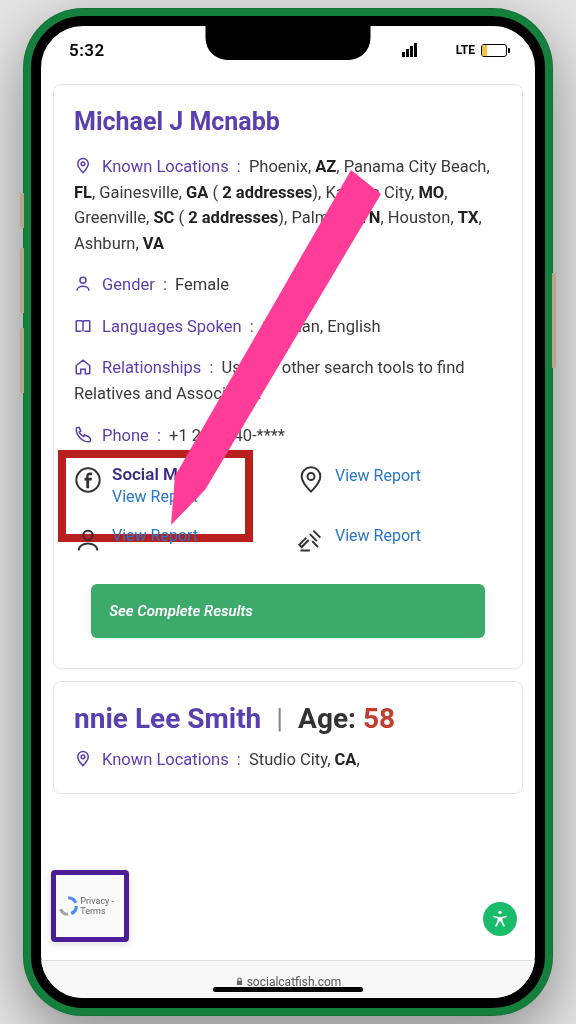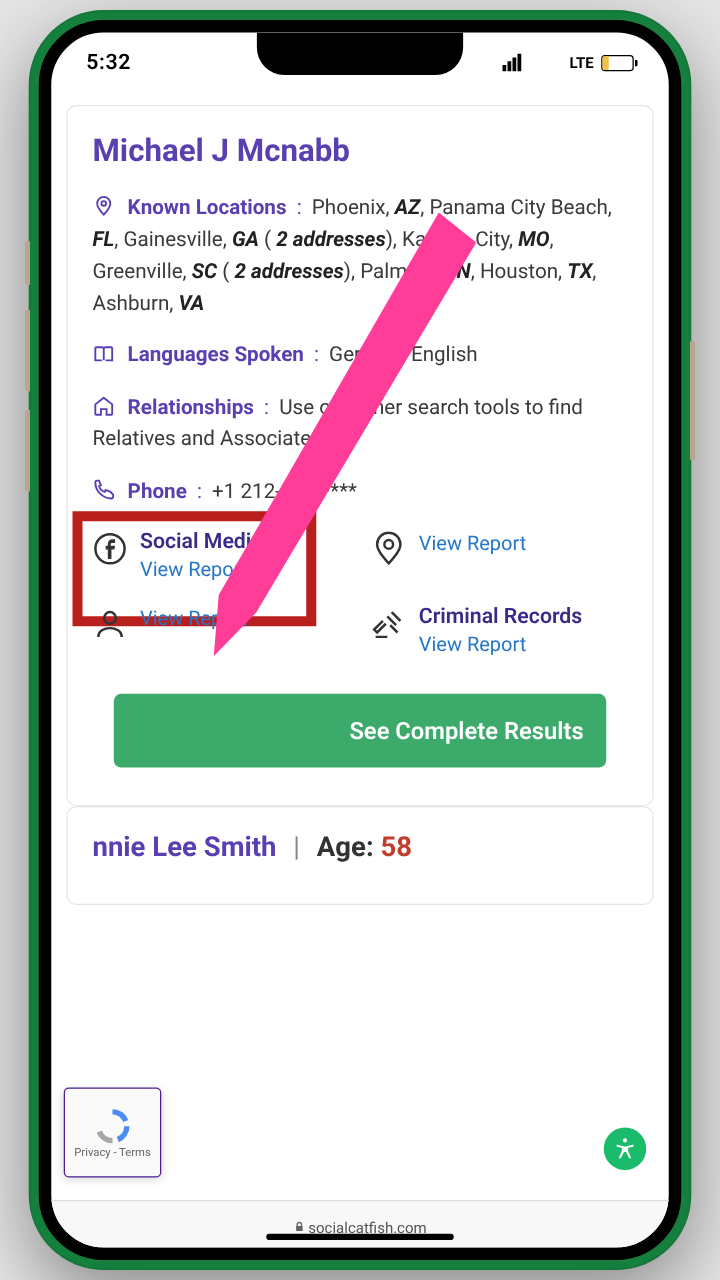--- a/index.html
+++ b/index.html
@@ -95,45 +95,45 @@
     position: absolute;
     top: 48px; left: 0; right: 0; bottom: 38px;
     padding: 10px 12px 0 12px;
     overflow: hidden;
   }
   .card {
     background: #fff;
     border: 1px solid #e5e5e5;
     border-radius: 8px;
     padding: 22px 20px 24px 20px;
-    margin-bottom: 0;
+    margin-bottom: 12px;
   }
   .person-name {
     color: #5a3fb0;
     font-size: 25px;
     font-weight: 700;
     margin-bottom: 18px;
   }
   .info-line {
     font-size: 16.5px;
     line-height: 1.55;
     color: #3a3a3a;
     margin-bottom: 16px;
   }
-  .info-line .lbl { color: #5a3fb0; font-weight: 700; }
+  .info-line .lbl { color: #5a3fb0; font-weight: 400; }
   .info-line .sep { color: #5a3fb0; padding: 0 4px; }
   .icon-inline {
     display: inline-flex;
     width: 20px;
     height: 18px;
     vertical-align: -3px;
     margin-right: 4px;
     color: #5a3fb0;
   }
-  .info-line b { font-weight: 700; color: #222; font-style: italic; }
+  .info-line b { font-weight: 700; color: #222; }
 
   .tile-grid {
     display: grid;
     grid-template-columns: 1fr 1fr;
     gap: 18px 18px;
     margin-top: 4px;
   }
   .tile {
     display: flex;
     gap: 10px;
@@ -164,35 +164,36 @@
     border: 8px solid #b91f1c;
     pointer-events: none;
   }
 
   .cta-btn {
     display: block;
     width: 92%;
     margin: 30px auto 6px auto;
     background: #3caa6a;
     color: #fff;
-    text-align: right;
-    font-size: 19px;
+    text-align: left;
+    font-size: 15px;
     font-weight: 600;
     padding: 18px;
     border-radius: 6px;
+    font-style: italic;
   }
 
   .card2 {
     background: #fff;
     border: 1px solid #e5e5e5;
     border-radius: 8px;
     padding: 20px 20px;
   }
   .card2-head {
-    font-size: 22px;
+    font-size: 28px;
     font-weight: 700;
     margin-bottom: 12px;
   }
   .card2-head .nm { color: #5a3fb0; }
   .card2-head .pipe { color: #888; font-weight:400; padding:0 8px; }
   .card2-head .agelbl { color: #333; }
   .card2-head .ageval { color: #c13d2e; }
 
   .accessibility-badge {
     position: absolute;
@@ -205,24 +206,24 @@
     color:#fff;
     z-index:60;
   }
   .recaptcha {
     position: absolute;
     left: 10px;
     bottom: 56px;
     width: 78px;
     height: 72px;
     background: #fafafa;
-    border: 1px solid #4c1d95;
+    border: 5px solid #4c1d95;
     border-radius: 4px;
     box-shadow: 0 2px 8px rgba(0,0,0,0.15);
-    display:flex; flex-direction:column; align-items:center; justify-content:center;
+    display:flex; flex-direction:row; align-items:center; justify-content:center;
     z-index: 60;
     font-size: 9px;
     color: #666;
   }
   .recaptcha svg { width:34px; height:34px; }
   .bottom-bar {
     position:absolute;
     left:0; right:0; bottom:0;
     height:38px;
     display:flex; flex-direction:column; align-items:center; justify-content:center;
@@ -276,20 +277,31 @@
             <svg viewBox="0 0 24 24" fill="none" stroke="currentColor" stroke-width="2">
                 <path d="M12 21s-7-7.5-7-12a7 7 0 1 1 14 0c0 4.5-7 12-7 12z"></path>
                 <circle cx="12" cy="9" r="2.5"></circle>
               </svg>
           </span>
           <span class="lbl">Known Locations</span>
           <span class="sep">:</span>
           <span id="loc-val">Phoenix, <b>AZ</b>, Panama City Beach, <b>FL</b>,  Gainesville, <b>GA</b> ( <b>2 addresses</b>),  Kansas City, <b>MO</b>,  Greenville, <b>SC</b> ( <b>2 addresses</b>),  Palmyra, <b>TN</b>,  Houston, <b>TX</b>, Ashburn, <b>VA</b></span>
         </div>
 
+        <div class="info-line">
+          <span class="icon-inline">
+            <svg viewBox="0 0 24 24" fill="none" stroke="currentColor" stroke-width="2">
+                <circle cx="12" cy="7" r="4"></circle>
+                <path d="M4 21c0-4 4-6 8-6s8 2 8 6"></path>
+              </svg>
+          </span>
+          <span class="lbl">Gender</span>
+          <span class="sep">:</span>
+          <span>Female</span>
+        </div>
 
         <div class="info-line">
           <span class="icon-inline">
             <svg viewBox="0 0 24 24" fill="none" stroke="currentColor" stroke-width="2">
                 <path d="M3 5h7a2 2 0 0 1 2 2v12M21 5h-7a2 2 0 0 0-2 2v12M3 5v14h7M21 5v14h-7"></path>
               </svg>
           </span>
           <span class="lbl">Languages Spoken</span>
           <span class="sep">:</span>
           <span>German, English</span>
@@ -357,35 +369,45 @@
             </div>
           </div>
 
           <div class="tile">
             <div class="tile-icon">
               <svg viewBox="0 0 24 24" fill="none" stroke="currentColor" stroke-width="1.7">
                   <path d="M14 4l6 6M11 7l6 6M8 10l-6 6 2 2 6-6M13 13l5 5M3 21h8"></path>
                 </svg>
             </div>
             <div class="tile-text">
-              <span class="tile-title">Criminal Records</span>
               <span class="tile-link">View Report</span>
             </div>
           </div>
         </div>
 
         <div class="cta-btn">See Complete Results</div>
       </div>
 
       <div class="card2">
         <div class="card2-head">
           <span class="nm">nnie Lee Smith</span>
           <span class="pipe">|</span>
           <span class="agelbl">Age:</span>
           <span class="ageval">58</span>
+        </div>
+        <div class="info-line" style="margin-bottom:0;">
+          <span class="icon-inline">
+            <svg viewBox="0 0 24 24" fill="none" stroke="currentColor" stroke-width="2">
+                <path d="M12 21s-7-7.5-7-12a7 7 0 1 1 14 0c0 4.5-7 12-7 12z"></path>
+                <circle cx="12" cy="9" r="2.5"></circle>
+              </svg>
+          </span>
+          <span class="lbl">Known Locations</span>
+          <span class="sep">:</span>
+          <span id="loc-val-2">Studio City, <b>CA</b>,</span>
         </div>
       </div>
 
     </div>
 
     <svg class="arrow" style="top:144px; left:110px;" width="240" height="360" viewBox="0 0 240 360">
       <defs>
         <linearGradient id="arr" x1="0" y1="0" x2="0" y2="1">
           <stop offset="0%" stop-color="#ff3c98"></stop>
             <stop offset="100%" stop-color="#ff3c98"></stop>

